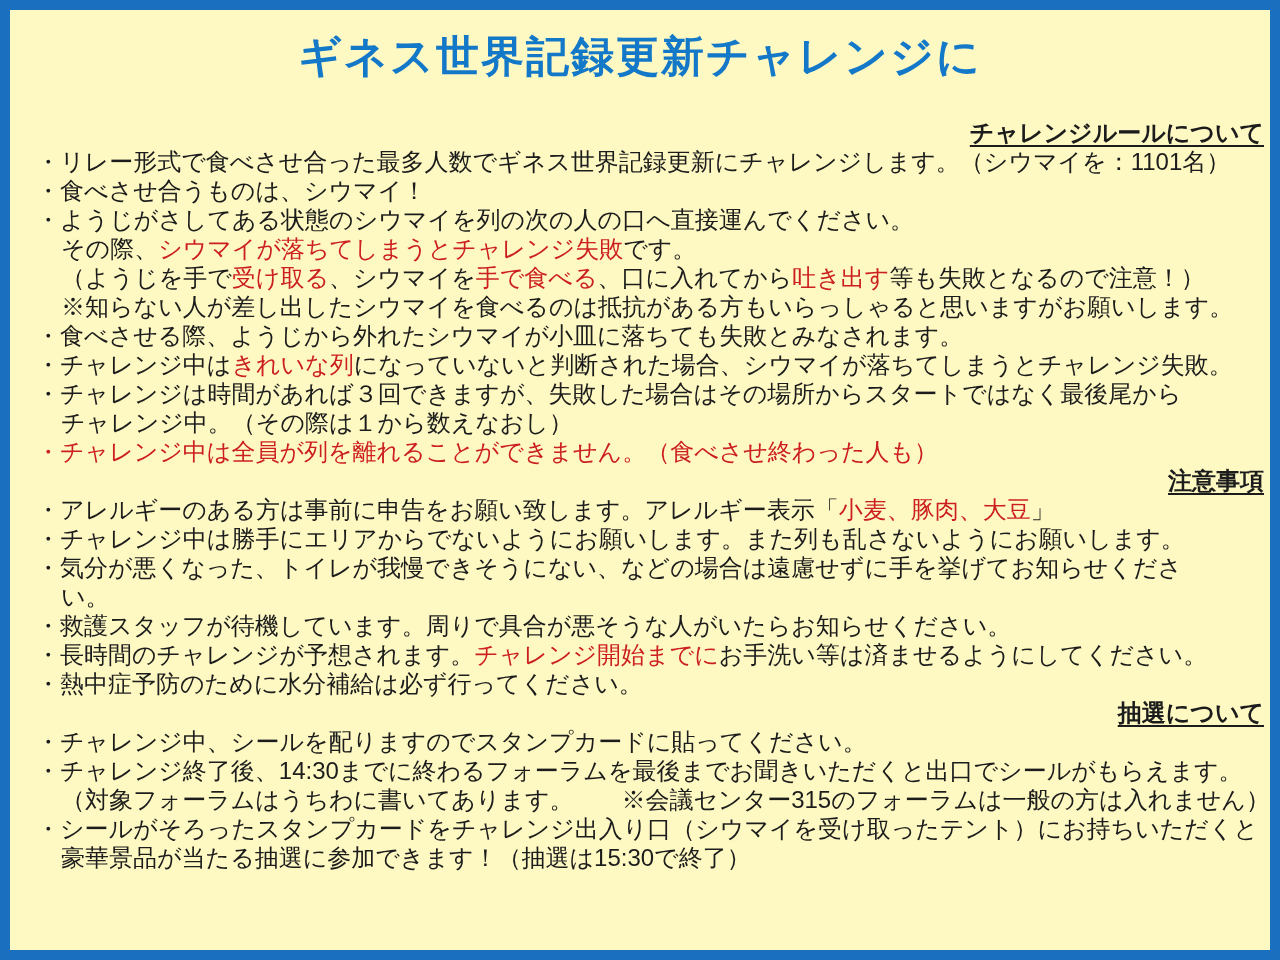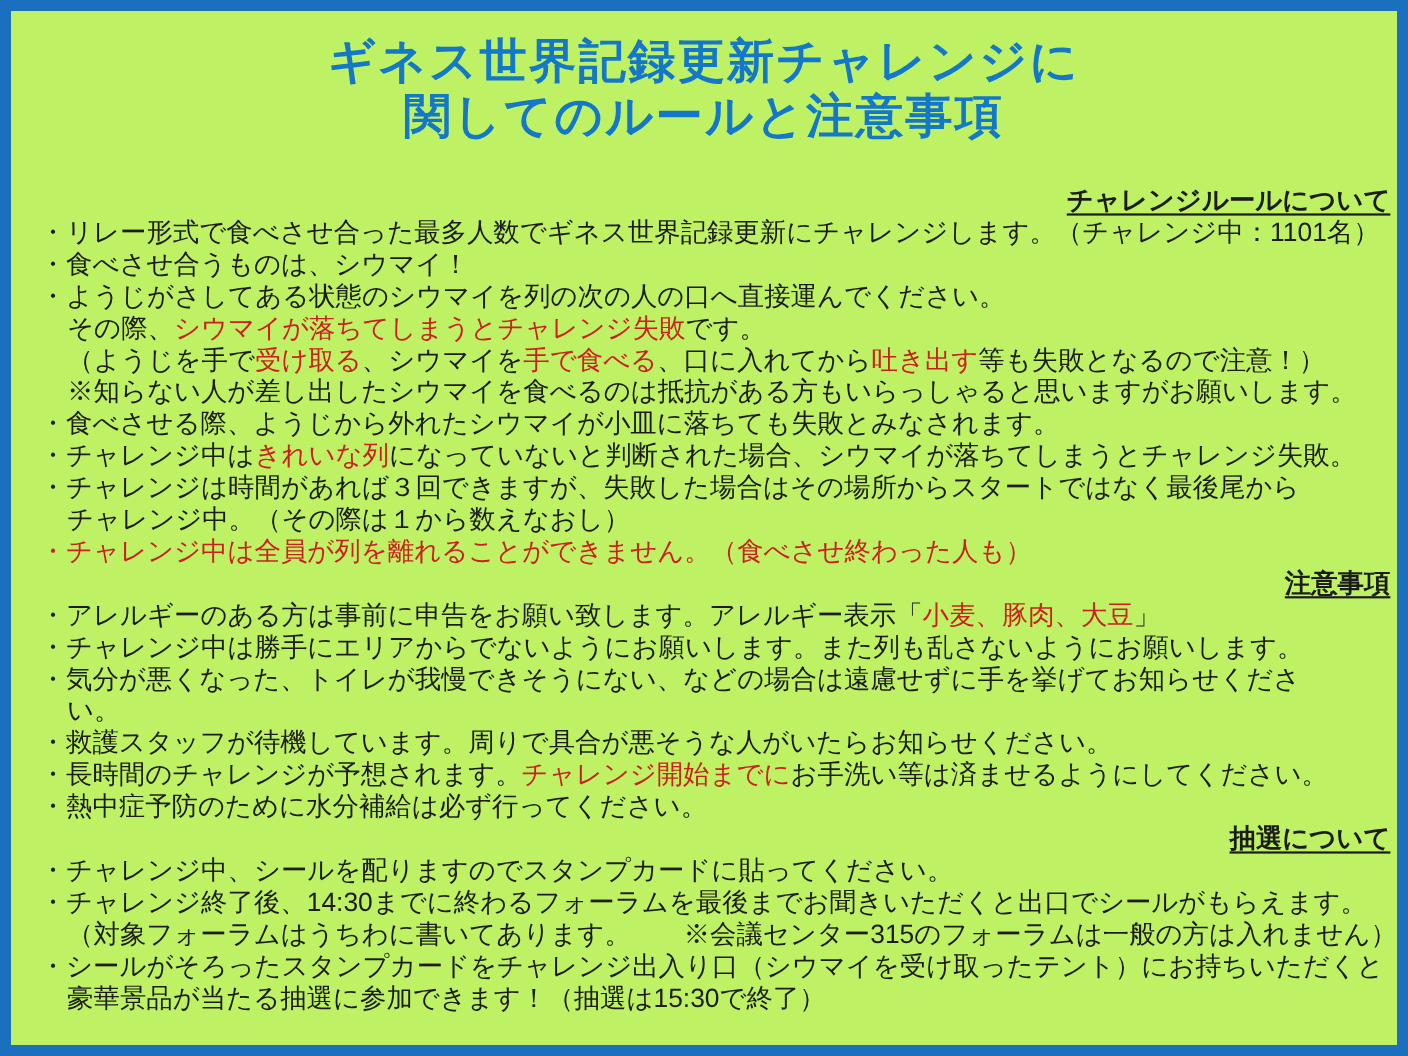--- a/index.html
+++ b/index.html
@@ -1,19 +1,19 @@
 <!DOCTYPE html>
 <html lang="ja" style="--frame-blue: #1a6fbf; --title-blue: #1478c8; --text-black: #1c1c1c; --alert-red: #cc1f1f;"><head>
 <meta charset="utf-8">
 <style>
   html,body { margin:0; padding:0; background:#fff; }
   .page {
     width:1280px; height:960px; box-sizing:border-box;
     border:10px solid var(--frame-blue, #1a6fbf);
-    background:#bef264;
+    background:#fef9c3;
     font-family:"Liberation Sans", sans-serif;
     overflow:hidden;
   }
   .title {
     margin:22px 10px 0; text-align:center;
     color:var(--title-blue, #1478c8);
     font-size:43px; font-weight:bold; line-height:1.16;
     letter-spacing:2px;
   }
   .content {
@@ -35,26 +35,25 @@
   }
   .line.indent1 { padding-left:25px; }
   .line .red { color:var(--alert-red, #cc1f1f);text-align:right; }
 </style>
 </head>
 <body>
 
 <div class="page">
   <h1 class="title">
     <span>ギネス世界記録更新チャレンジに</span><br>
-    <span>関してのルールと注意事項</span>
   </h1>
   <div class="content" id="sections">
       <section class="section">
         <h2 class="section-heading">チャレンジルールについて</h2>
-        <div class="line"><span>・リレー形式で食べさせ合った最多人数でギネス世界記録更新にチャレンジします。（チャレンジ中：1101名）</span></div>
+        <div class="line"><span>・リレー形式で食べさせ合った最多人数でギネス世界記録更新にチャレンジします。（シウマイを：1101名）</span></div>
         <div class="line"><span>・食べさせ合うものは、シウマイ！</span></div>
         <div class="line"><span>・ようじがさしてある状態のシウマイを列の次の人の口へ直接運んでください。</span></div>
         <div class="line indent1"><span>その際、</span><span class="red">シウマイが落ちてしまうとチャレンジ失敗</span><span>です。</span></div>
         <div class="line indent1"><span>（ようじを手で</span><span class="red">受け取る</span><span>、シウマイを</span><span class="red">手で食べる</span><span>、口に入れてから</span><span class="red">吐き出す</span><span>等も失敗となるので注意！）</span></div>
         <div class="line indent1"><span>※知らない人が差し出したシウマイを食べるのは抵抗がある方もいらっしゃると思いますがお願いします。</span></div>
         <div class="line"><span>・食べさせる際、ようじから外れたシウマイが小皿に落ちても失敗とみなされます。</span></div>
         <div class="line"><span>・チャレンジ中は</span><span class="red">きれいな列</span><span>になっていないと判断された場合、シウマイが落ちてしまうとチャレンジ失敗。</span></div>
         <div class="line"><span>・チャレンジは時間があれば３回できますが、失敗した場合はその場所からスタートではなく最後尾から</span></div>
         <div class="line indent1"><span>チャレンジ中。（その際は１から数えなおし）</span></div>
         <div class="line"><span class="red">・チャレンジ中は全員が列を離れることができません。（食べさせ終わった人も）</span></div>

